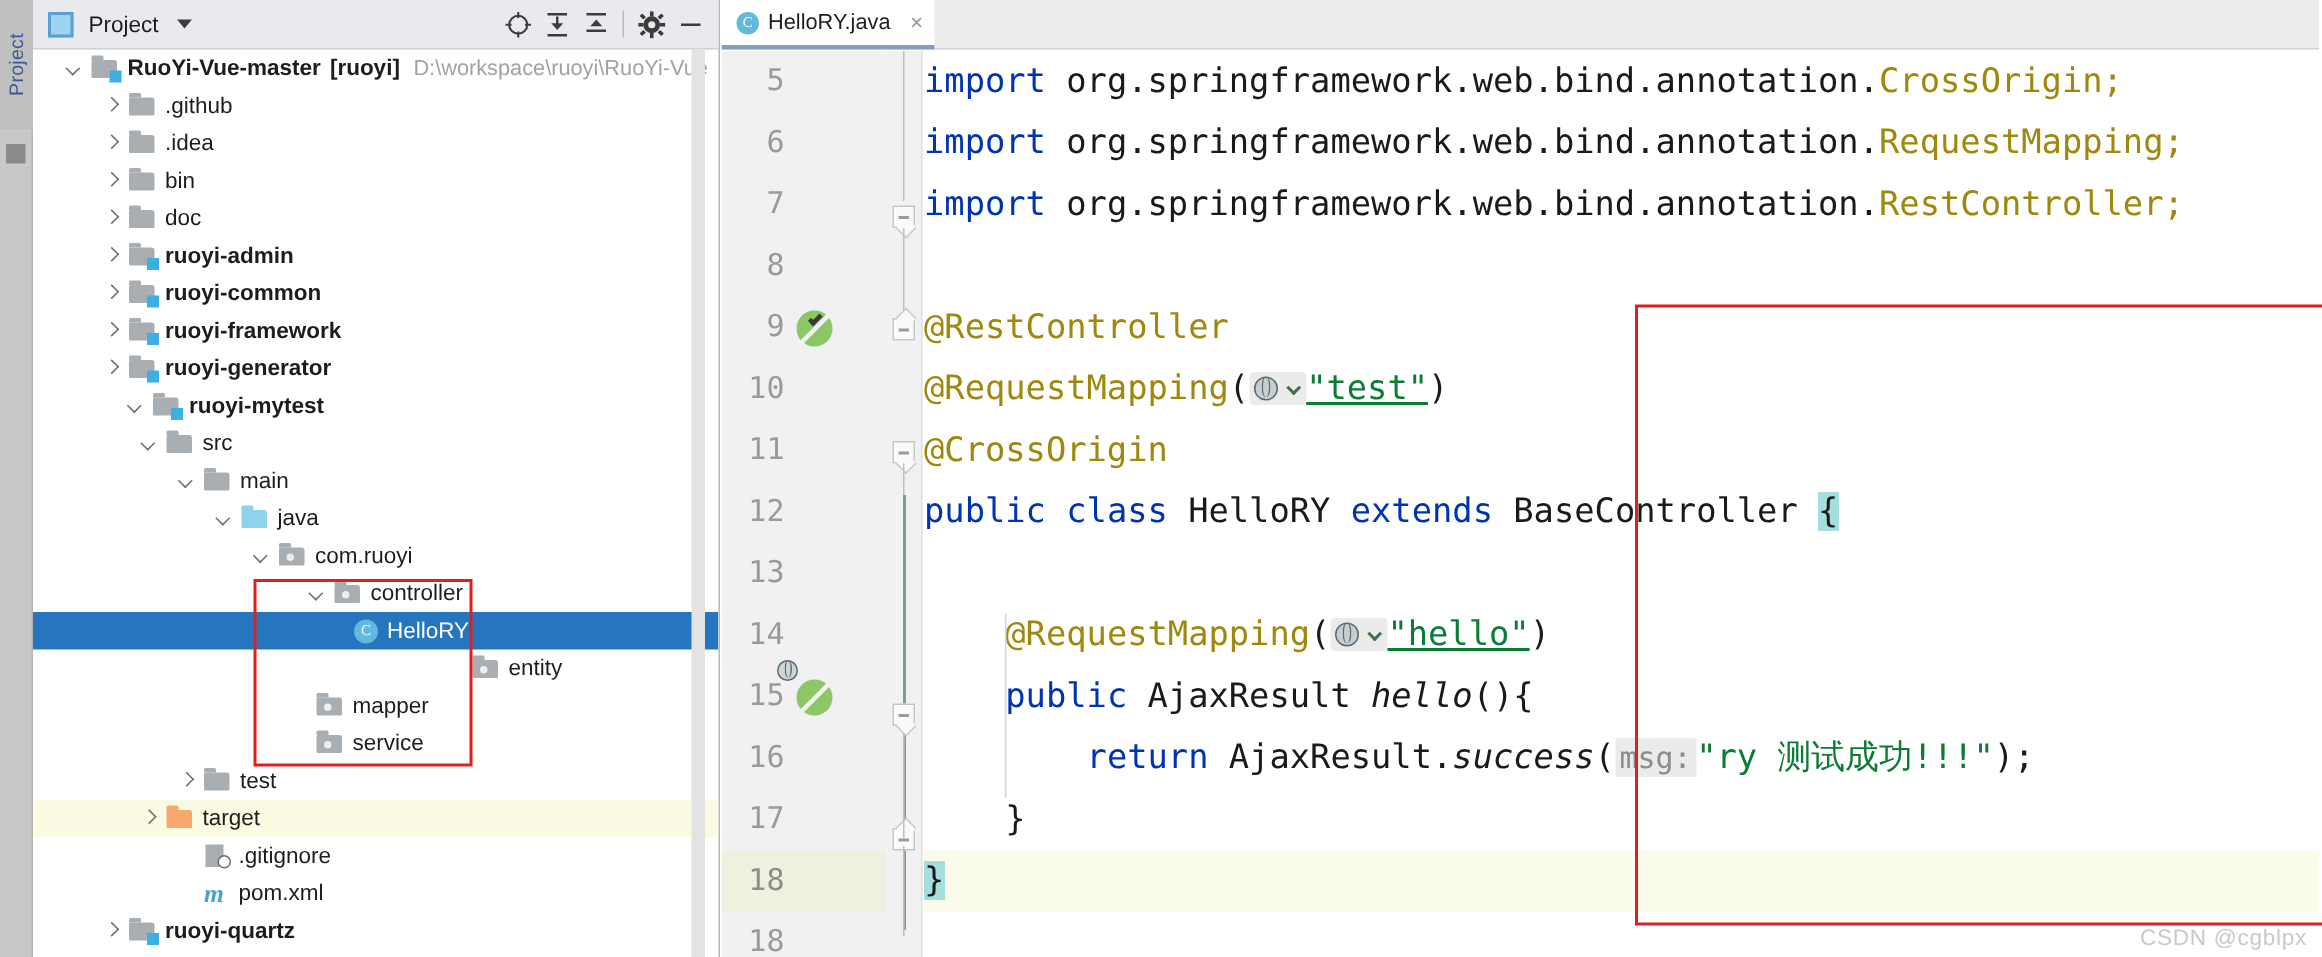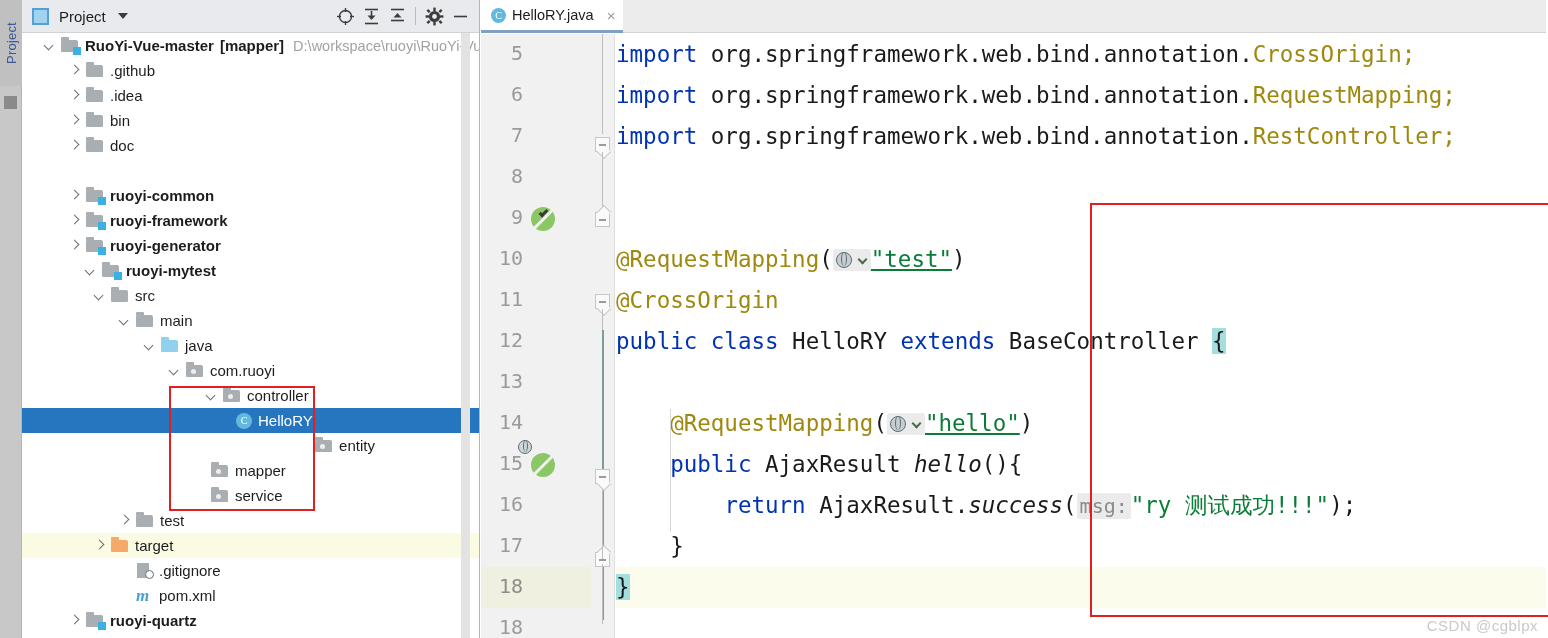--- a/index.html
+++ b/index.html
@@ -571,21 +571,21 @@
 
     <div class="tree" id="tree">
         <div class="trow" style="top: 0px; position: absolute; left: 0px; right: 0px;">
           <span class="tw" style="width: 20px; display: inline-block;"></span>
           <span class="arrow down"></span>
           <span class="ic">
             <span class="fold"></span>
             <span class="badge"></span>
           </span>
           <span class="tlabel bold">RuoYi-Vue-master</span>
-          <span class="tlabel bold" style="margin-left: 6px;">[mapper]</span>
+          <span class="tlabel bold" style="margin-left: 6px;">[ruoyi]</span>
           <span class="tpath">D:\workspace\ruoyi\RuoYi-Vue</span>
         </div>
         <div class="trow" style="top: 25px; position: absolute; left: 0px; right: 0px;">
           <span class="tw" style="width: 45px; display: inline-block;"></span>
           <span class="arrow right"></span>
           <span class="ic">
             <span class="fold"></span>
           </span>
           <span class="tlabel">.github</span>
         </div>
@@ -605,20 +605,29 @@
           </span>
           <span class="tlabel">bin</span>
         </div>
         <div class="trow" style="top: 100px; position: absolute; left: 0px; right: 0px;">
           <span class="tw" style="width: 45px; display: inline-block;"></span>
           <span class="arrow right"></span>
           <span class="ic">
             <span class="fold"></span>
           </span>
           <span class="tlabel">doc</span>
+        </div>
+        <div class="trow" style="top: 125px; position: absolute; left: 0px; right: 0px;">
+          <span class="tw" style="width: 45px; display: inline-block;"></span>
+          <span class="arrow right"></span>
+          <span class="ic">
+            <span class="fold"></span>
+            <span class="badge"></span>
+          </span>
+          <span class="tlabel bold">ruoyi-admin</span>
         </div>
         <div class="trow" style="top: 150px; position: absolute; left: 0px; right: 0px;">
           <span class="tw" style="width: 45px; display: inline-block;"></span>
           <span class="arrow right"></span>
           <span class="ic">
             <span class="fold"></span>
             <span class="badge"></span>
           </span>
           <span class="tlabel bold">ruoyi-common</span>
         </div>
@@ -815,20 +824,21 @@
         <div class="fold-mark dn" style="top: 435px;"></div>
         <div class="fold-mark up" style="top: 518px;"></div>
         <div class="fold-line" style="top: 455px; height: 70px;"></div>
         <div class="fold-line" style="top: 530px; height: 60px;"></div>
       </div>
     <div class="code" id="code">
         <div class="cline" style="top: 0px;"><span class="kw">import</span><span class=""> org.springframework.web.bind.annotation.</span><span class="ann">CrossOrigin;</span></div>
         <div class="cline" style="top: 41px;"><span class="kw">import</span><span class=""> org.springframework.web.bind.annotation.</span><span class="ann">RequestMapping;</span></div>
         <div class="cline" style="top: 82px;"><span class="kw">import</span><span class=""> org.springframework.web.bind.annotation.</span><span class="ann">RestController;</span></div>
         <div class="cline" style="top: 123px;"></div>
+        <div class="cline" style="top: 164px;"><span class="ann">@RestController</span></div>
         <div class="cline" style="top: 205px;"><span class="ann">@RequestMapping</span><span class="">(</span><span class="inline-globe"><span class="gl"></span><span class="cv"></span></span><span class="str ulink">"test"</span><span class="">)</span></div>
         <div class="cline" style="top: 246px;"><span class="ann">@CrossOrigin</span></div>
         <div class="cline" style="top: 287px;"><span class="kw">public</span> <span class="kw">class</span> <span class="cls2">HelloRY</span> <span class="kw">extends</span> <span class="cls2">BaseController</span> <span class="brace-hl">{</span></div>
         <div class="cline" style="top: 328px;"></div>
         <div class="cline" style="top: 369px;">    <span class="ann">@RequestMapping</span><span class="">(</span><span class="inline-globe"><span class="gl"></span><span class="cv"></span></span><span class="str ulink">"hello"</span><span class="">)</span></div>
         <div class="cline" style="top: 410px;">    <span class="kw">public</span> <span class="cls2">AjaxResult</span> <span class="mth">hello</span><span class="">()</span><span class="">{</span></div>
         <div class="cline" style="top: 451px;">        <span class="kw">return</span> <span class="cls2">AjaxResult</span>.<span class="mth">success</span><span class="">(</span><span class="hint">msg:</span><span class="str">"ry 测试成功!!!"</span><span class="">)</span><span class="">;</span></div>
         <div class="cline" style="top: 492px;">    <span class="">}</span></div>
         <div class="cline caret" style="top: 533px;"><span class="brace-hl">}</span></div>
         <div class="indent-guide" style="left: 54px; top: 375px; height: 123px;"></div>

